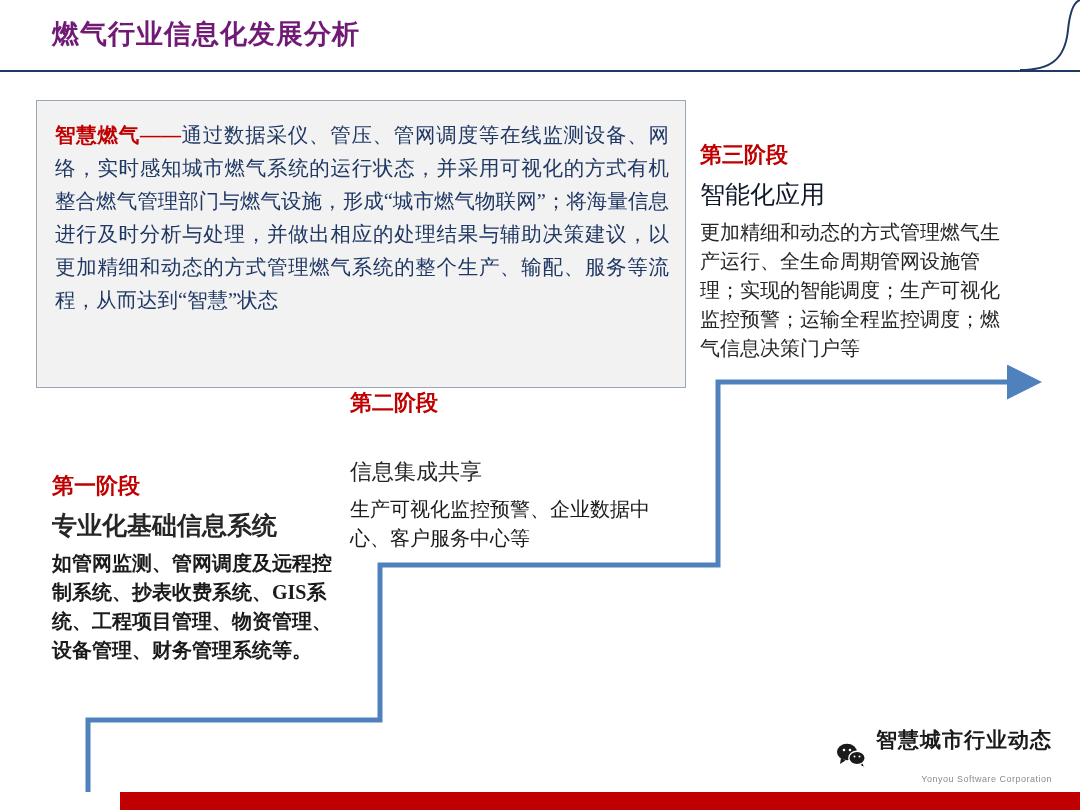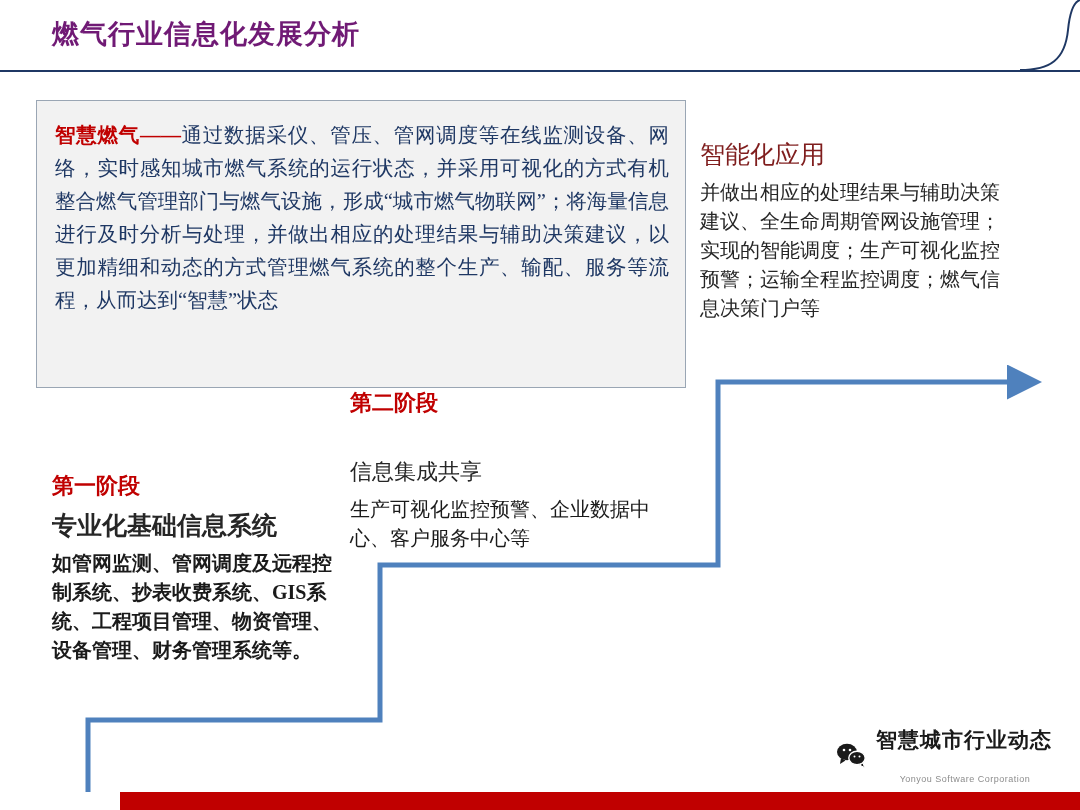--- a/index.html
+++ b/index.html
@@ -122,21 +122,21 @@
     font-size: 22px;
     margin-top: 39px;
   }
 
   .stage-3 {
     left: 700px;
     top: 140px;
     width: 310px;
   }
   .stage-3 .stage-title {
-    color: #7f1d1d;
+    color: #0f172a;
   }
   .stage-3 .stage-desc {
     color: #262626;
   }
 
   
   .footer-bar {
     position: absolute;
     left: 0;
     bottom: 0;
@@ -161,21 +161,21 @@
     gap: 10px;
   }
   .wechat-icon {
     width: 30px;
     height: 26px;
     position: relative;
   }
   .footer-brand-texts {
     display: flex;
     flex-direction: column;
-    align-items: center;
+    align-items: flex-end;
   }
   .footer-brand-main {
     font-family: "Liberation Sans", sans-serif;
     font-weight: bold;
     font-size: 21px;
     color: #1a1a1a;
     letter-spacing: 1px;
   }
   .footer-brand-sub {
     font-family: "Liberation Sans", sans-serif;
@@ -209,22 +209,23 @@
   </svg>
 </div>
 
 <div class="callout">
   <div class="callout-text">
     <span class="lead">智慧燃气——</span><span>通过数据采仪、管压、管网调度等在线监测设备、网络，实时感知城市燃气系统的运行状态，并采用可视化的方式有机整合燃气管理部门与燃气设施，形成“城市燃气物联网”；将海量信息进行及时分析与处理，并做出相应的处理结果与辅助决策建议，以更加精细和动态的方式管理燃气系统的整个生产、输配、服务等流程，从而达到“智慧”状态</span>
   </div>
 </div>
 
 <div class="stage stage-3">
+  <div class="stage-tag">第三阶段</div>
   <div class="stage-title">智能化应用</div>
-  <div class="stage-desc">并做出相应的处理结果与辅助决策建议、全生命周期管网设施管理；实现的智能调度；生产可视化监控预警；运输全程监控调度；燃气信息决策门户等</div>
+  <div class="stage-desc">更加精细和动态的方式管理燃气生产运行、全生命周期管网设施管理；实现的智能调度；生产可视化监控预警；运输全程监控调度；燃气信息决策门户等</div>
 </div>
 
 <div class="stage stage-2">
   <div class="stage-tag">第二阶段</div>
   <div class="stage-title">信息集成共享</div>
   <div class="stage-desc">生产可视化监控预警、企业数据中心、客户服务中心等</div>
 </div>
 
 <div class="stage stage-1">
   <div class="stage-tag">第一阶段</div>

